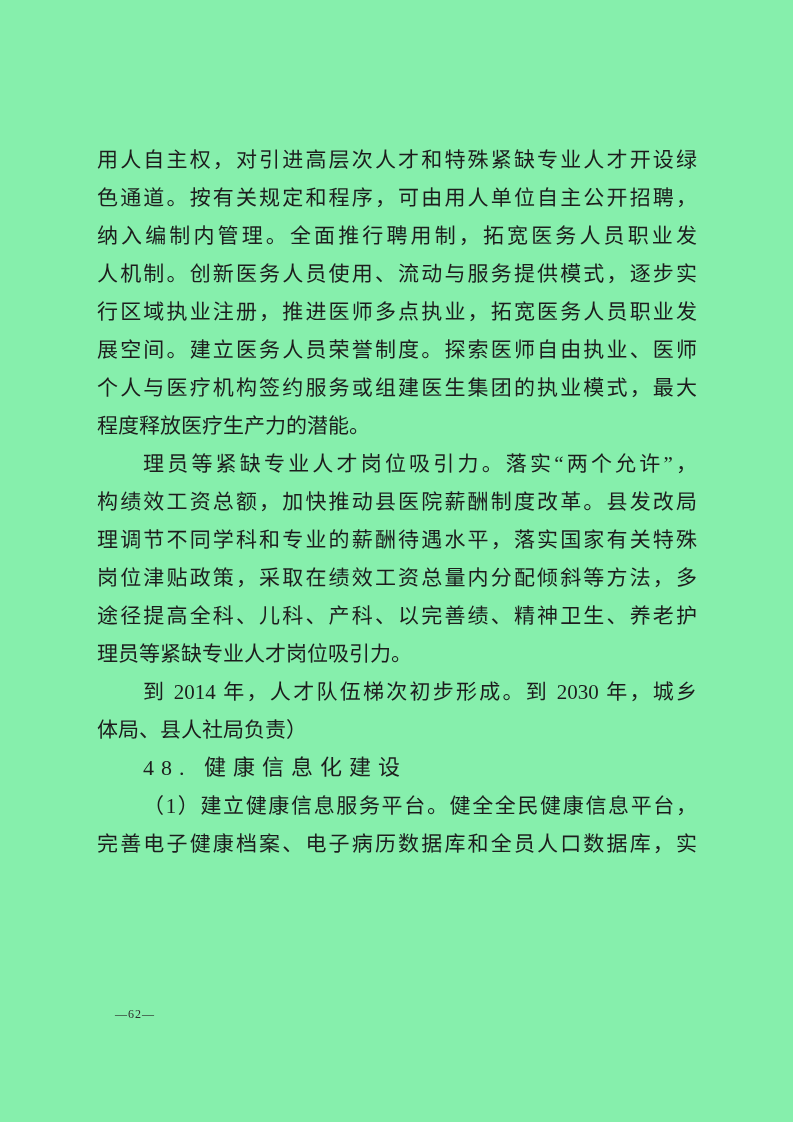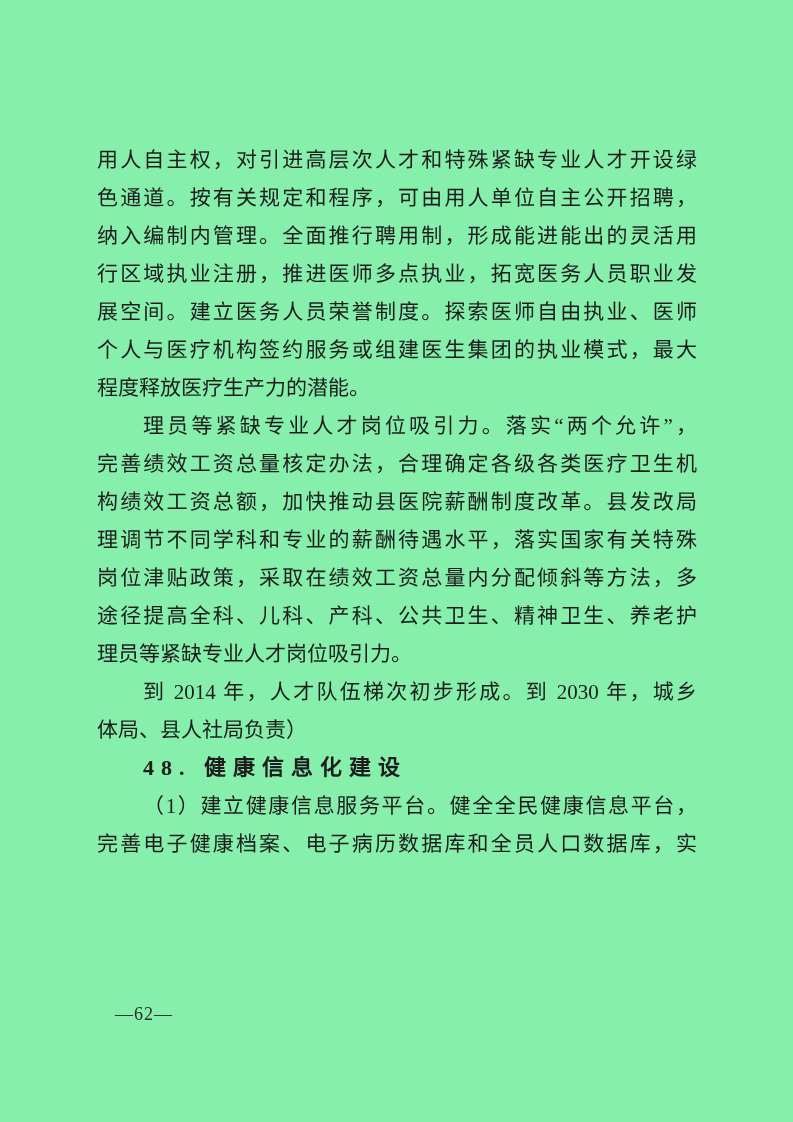--- a/index.html
+++ b/index.html
@@ -31,57 +31,57 @@
   }
   .line.fill {
     text-align: justify;
     text-align-last: justify;
     text-justify: inter-character;
   }
   .line.indent {
     padding-left: 46px;
   }
   .para.heading .line {
-    font-weight: bold;
+    font-weight: normal;
     font-size: 22px;
     letter-spacing: 7px;
   }
   .page-number {
     position: absolute;
     left: 115px;
     top: 1000px;
     height: 28px;
     line-height: 28px;
-    font-size: 18px;
+    font-size: 12px;
     letter-spacing: 1px;
     color: #2c2c2c;
     font-family: "Liberation Serif", "DejaVu Serif", serif;
   }
 </style>
 </head>
 <body>
 
 <div class="page">
   <main class="text-block">
       <div class="para body">
         <div class="line fill">用人自主权，对引进高层次人才和特殊紧缺专业人才开设绿</div>
         <div class="line fill">色通道。按有关规定和程序，可由用人单位自主公开招聘，</div>
-        <div class="line fill">纳入编制内管理。全面推行聘用制，形成能进能出的灵活用</div>
+        <div class="line fill">纳入编制内管理。全面推行聘用制，拓宽医务人员职业发</div>
+        <div class="line fill">人机制。创新医务人员使用、流动与服务提供模式，逐步实</div>
         <div class="line fill">行区域执业注册，推进医师多点执业，拓宽医务人员职业发</div>
         <div class="line fill">展空间。建立医务人员荣誉制度。探索医师自由执业、医师</div>
         <div class="line fill">个人与医疗机构签约服务或组建医生集团的执业模式，最大</div>
         <div class="line">程度释放医疗生产力的潜能。</div>
       </div>
       <div class="para body">
         <div class="line indent fill">理员等紧缺专业人才岗位吸引力。落实“两个允许”，</div>
-        <div class="line fill">完善绩效工资总量核定办法，合理确定各级各类医疗卫生机</div>
         <div class="line fill">构绩效工资总额，加快推动县医院薪酬制度改革。县发改局</div>
         <div class="line fill">理调节不同学科和专业的薪酬待遇水平，落实国家有关特殊</div>
         <div class="line fill">岗位津贴政策，采取在绩效工资总量内分配倾斜等方法，多</div>
-        <div class="line fill">途径提高全科、儿科、产科、公共卫生、精神卫生、养老护</div>
+        <div class="line fill">途径提高全科、儿科、产科、以完善绩、精神卫生、养老护</div>
         <div class="line">理员等紧缺专业人才岗位吸引力。</div>
       </div>
       <div class="para body">
         <div class="line indent fill">到 2014 年，人才队伍梯次初步形成。到 2030 年，城乡</div>
         <div class="line">体局、县人社局负责）</div>
       </div>
       <div class="para heading">
         <div class="line indent">48. 健康信息化建设</div>
       </div>
       <div class="para body">

